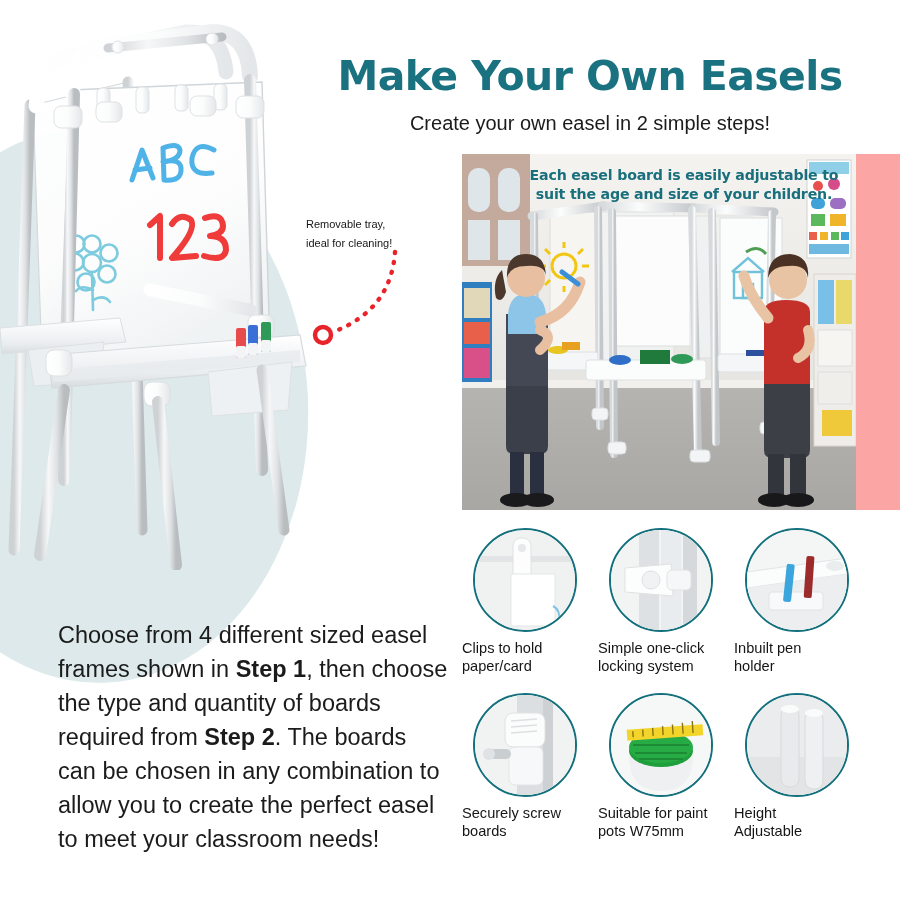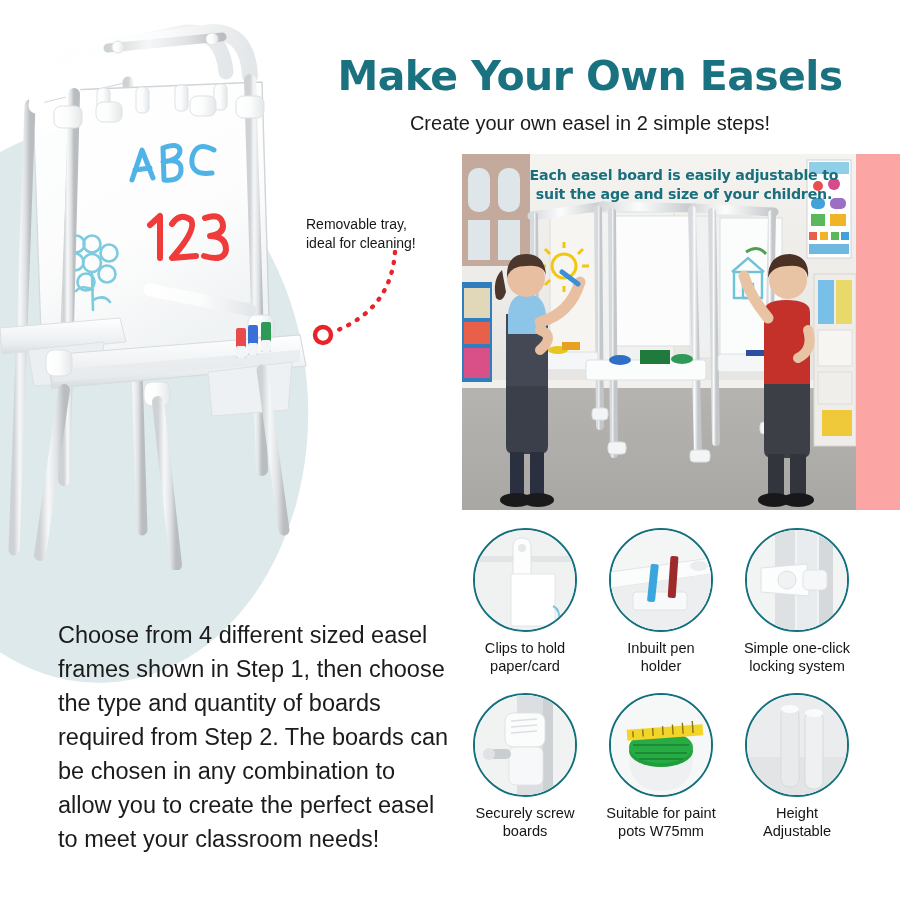--- a/index.html
+++ b/index.html
@@ -38,31 +38,31 @@
     font-size:20px;color:#1b1b1b;
     font-family:"Liberation Sans", sans-serif;
   }
 
   
   .easel{position:absolute;left:0px;top:10px;width:350px;height:560px;}
 
   
   .callout{
     position:absolute;left:306px;top:215px;width:150px;
-    font-size:14px;line-height:19px;color:#161616;
+    font-size:11px;line-height:19px;color:#161616;
   }
   .arrow{position:absolute;left:295px;top:248px;width:110px;height:105px;}
 
   
   .bodycopy{
     position:absolute;left:58px;top:618px;width:392px;
     font-size:23.5px;line-height:34px;color:#1b1b1b;
     font-family:"Liberation Sans", sans-serif;
   }
-  .bodycopy b{font-weight:normal;text-align:center;}
+  .bodycopy b{font-weight:bold;text-align:center;}
 
   
   .photo{
     position:absolute;left:462px;top:154px;
     width:444px;height:356px;
     overflow:hidden;
     background:#fca5a5;
   }
   .photo-caption{
     position:absolute;left:0;top:12px;width:100%;
@@ -72,21 +72,21 @@
     z-index:30;
     font-family:"DejaVu Sans", sans-serif;
     letter-spacing:-0.2px;
   }
 
   
   .features{
     position:absolute;left:462px;top:528px;width:398px;height:340px;
   }
   .frow{display:flex;justify-content:space-between;width:398px;}
-  .fcell{width:126px;text-align:center;}
+  .fcell{width:126px;}
   .circle{
     width:100px;height:100px;border-radius:50%;
     border:2.5px solid #13707d;
     margin:0 auto;
     overflow:hidden;position:relative;
     background:#f3f3f3;
   }
   .flabel{
     margin-top:7px;
     font-size:14.6px;line-height:18px;color:#151515;
@@ -411,50 +411,50 @@
         </div>
         <div class="flabel">
           <div>Clips to hold</div>
           <div>paper/card</div>
         </div>
       </div>
 
       <div class="fcell">
         <div class="circle">
           <svg width="100" height="100" viewBox="0 0 100 100">
+            <rect x="0" y="0" width="100" height="100" fill="#f2f3f3"></rect>
+            <rect x="28" y="0" width="20" height="100" fill="#dee1e3"></rect>
+            <rect x="50" y="0" width="20" height="100" fill="#e9ecee"></rect>
+            <rect x="72" y="0" width="14" height="100" fill="#d6d9db"></rect>
+            <path d="M14 38 L60 34 L62 66 L14 62 Z" fill="#fcfdfd" stroke="#dfe2e3"></path>
+            <circle cx="40" cy="50" r="9" fill="#f0f2f3" stroke="#dde0e1"></circle>
+            <rect x="56" y="40" width="24" height="20" rx="5" fill="#f6f7f8" stroke="#e0e3e4"></rect>
+          </svg>
+        </div>
+        <div class="flabel">
+          <div>Simple one-click</div>
+          <div>locking system</div>
+        </div>
+      </div>
+
+      <div class="fcell">
+        <div class="circle">
+          <svg width="100" height="100" viewBox="0 0 100 100">
             <rect x="0" y="0" width="100" height="100" fill="#f4f5f5"></rect>
             <path d="M0 42 L100 28 L100 44 L0 58 Z" fill="#fbfcfc" stroke="#e2e4e5"></path>
             <path d="M0 58 L100 44 L100 100 L0 100 Z" fill="#eceeef"></path>
             <rect x="22" y="62" width="54" height="18" rx="3" fill="#f8f9fa" stroke="#e0e3e4"></rect>
             <rect x="38" y="34" width="8" height="38" rx="2" fill="#3aa6dd" transform="rotate(6 42 52)"></rect>
             <rect x="58" y="26" width="8" height="42" rx="2" fill="#9e2b2b" transform="rotate(4 62 48)"></rect>
             <ellipse cx="88" cy="36" rx="9" ry="5" fill="#eaedee"></ellipse>
           </svg>
         </div>
         <div class="flabel">
           <div>Inbuilt pen</div>
           <div>holder</div>
-        </div>
-      </div>
-
-      <div class="fcell">
-        <div class="circle">
-          <svg width="100" height="100" viewBox="0 0 100 100">
-            <rect x="0" y="0" width="100" height="100" fill="#f2f3f3"></rect>
-            <rect x="28" y="0" width="20" height="100" fill="#dee1e3"></rect>
-            <rect x="50" y="0" width="20" height="100" fill="#e9ecee"></rect>
-            <rect x="72" y="0" width="14" height="100" fill="#d6d9db"></rect>
-            <path d="M14 38 L60 34 L62 66 L14 62 Z" fill="#fcfdfd" stroke="#dfe2e3"></path>
-            <circle cx="40" cy="50" r="9" fill="#f0f2f3" stroke="#dde0e1"></circle>
-            <rect x="56" y="40" width="24" height="20" rx="5" fill="#f6f7f8" stroke="#e0e3e4"></rect>
-          </svg>
-        </div>
-        <div class="flabel">
-          <div>Simple one-click</div>
-          <div>locking system</div>
         </div>
       </div>
     </div>
 
     <div class="frow frow2">
 
       <div class="fcell">
         <div class="circle">
           <svg width="100" height="100" viewBox="0 0 100 100">
             <rect x="0" y="0" width="100" height="100" fill="#f1f2f2"></rect>

